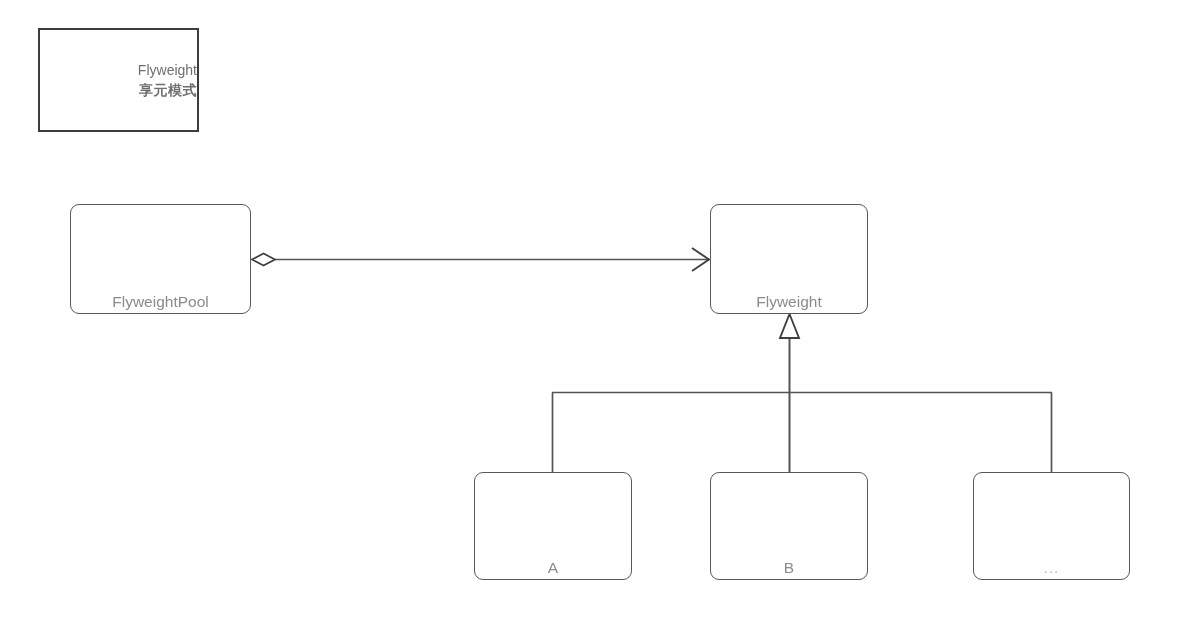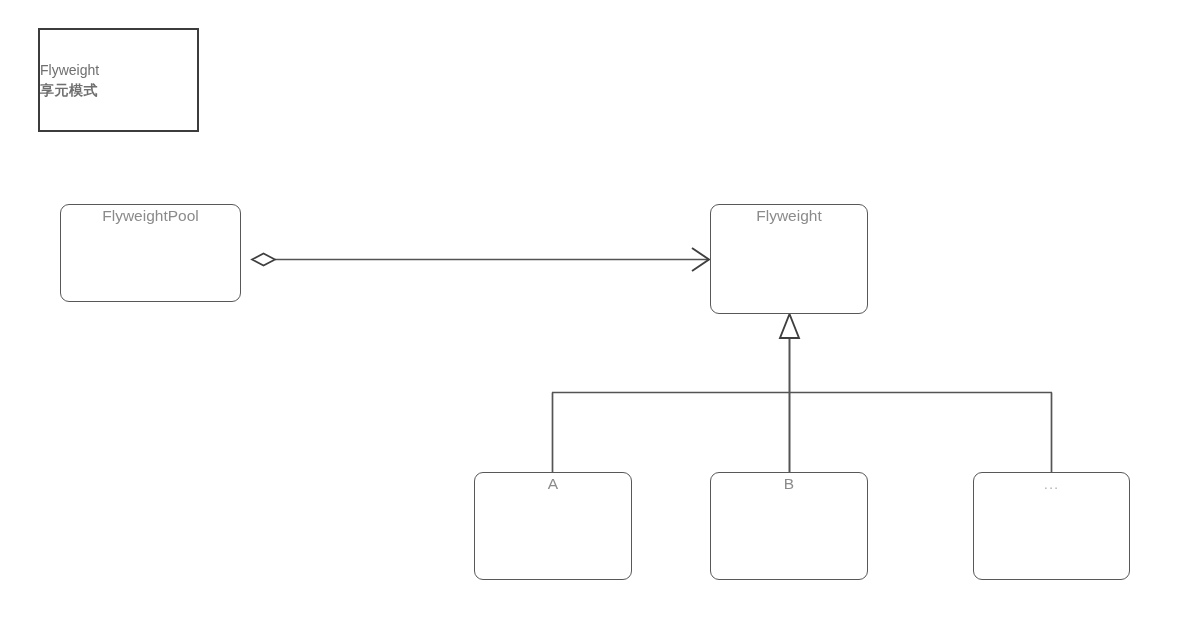--- a/index.html
+++ b/index.html
@@ -24,21 +24,21 @@
     top: 0;
     width: 1182px;
     height: 622px;
     pointer-events: none;
   }
   .node {
     position: absolute;
     box-sizing: border-box;
     background: #ffffff;
     display: flex;
-    align-items: flex-start;
+    align-items: flex-end;
     justify-content: center;
     text-align: center;
     line-height: 1.45;
     color: #8b8b8b;
   }
   .node.rounded {
     border: 1.6px solid #585858;
     border-radius: 9px;
     font-size: 15.5px;
   }
@@ -88,21 +88,21 @@
 
       <polygon points="789.5,314 799,338 780,338" fill="#ffffff" stroke="#3f3f3f" stroke-width="1.9" stroke-linejoin="miter"></polygon>
     </g>
   </svg>
 
   <div class="node title-card" style="left:38px; top:28px; width:161px; height:104px;">
     <span class="node-label title-line-1">Flyweight</span>
     <span class="node-label title-line-2">享元模式</span>
   </div>
 
-  <div class="node rounded" style="left:60px; top:204px; width:181px; height:98px;">
+  <div class="node rounded" style="left:70px; top:204px; width:181px; height:110px;">
     <span class="node-label">FlyweightPool</span>
   </div>
 
   <div class="node rounded" style="left:710px; top:204px; width:158px; height:110px;">
     <span class="node-label">Flyweight</span>
   </div>
 
   <div class="node rounded" style="left:474px; top:472px; width:158px; height:108px;">
     <span class="node-label">A</span>
   </div>

